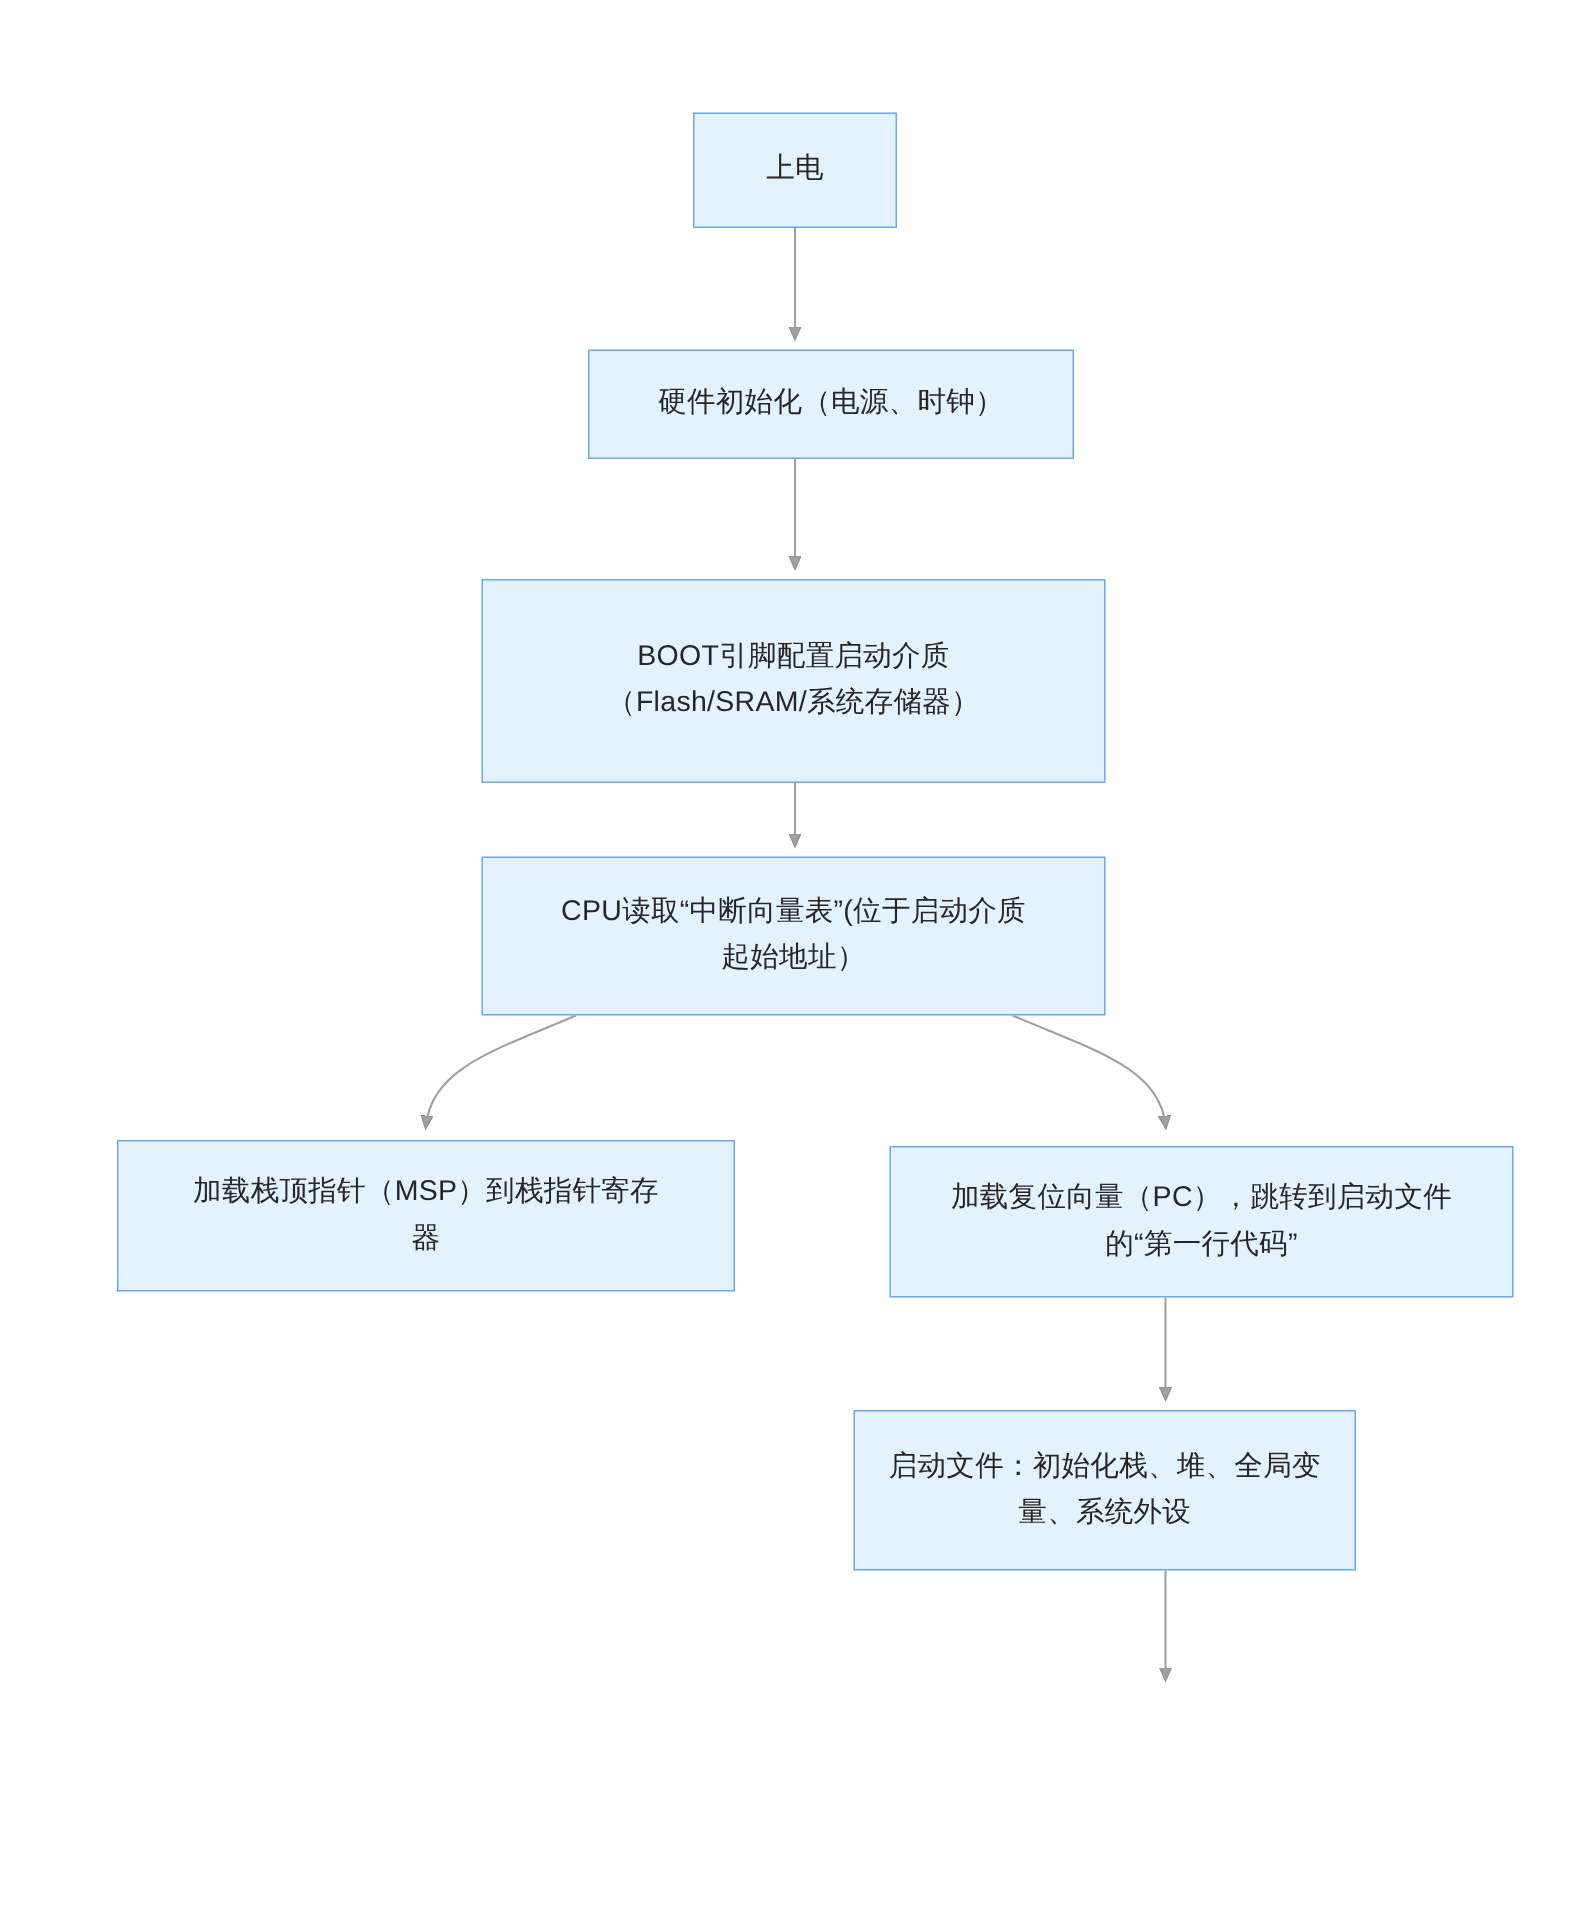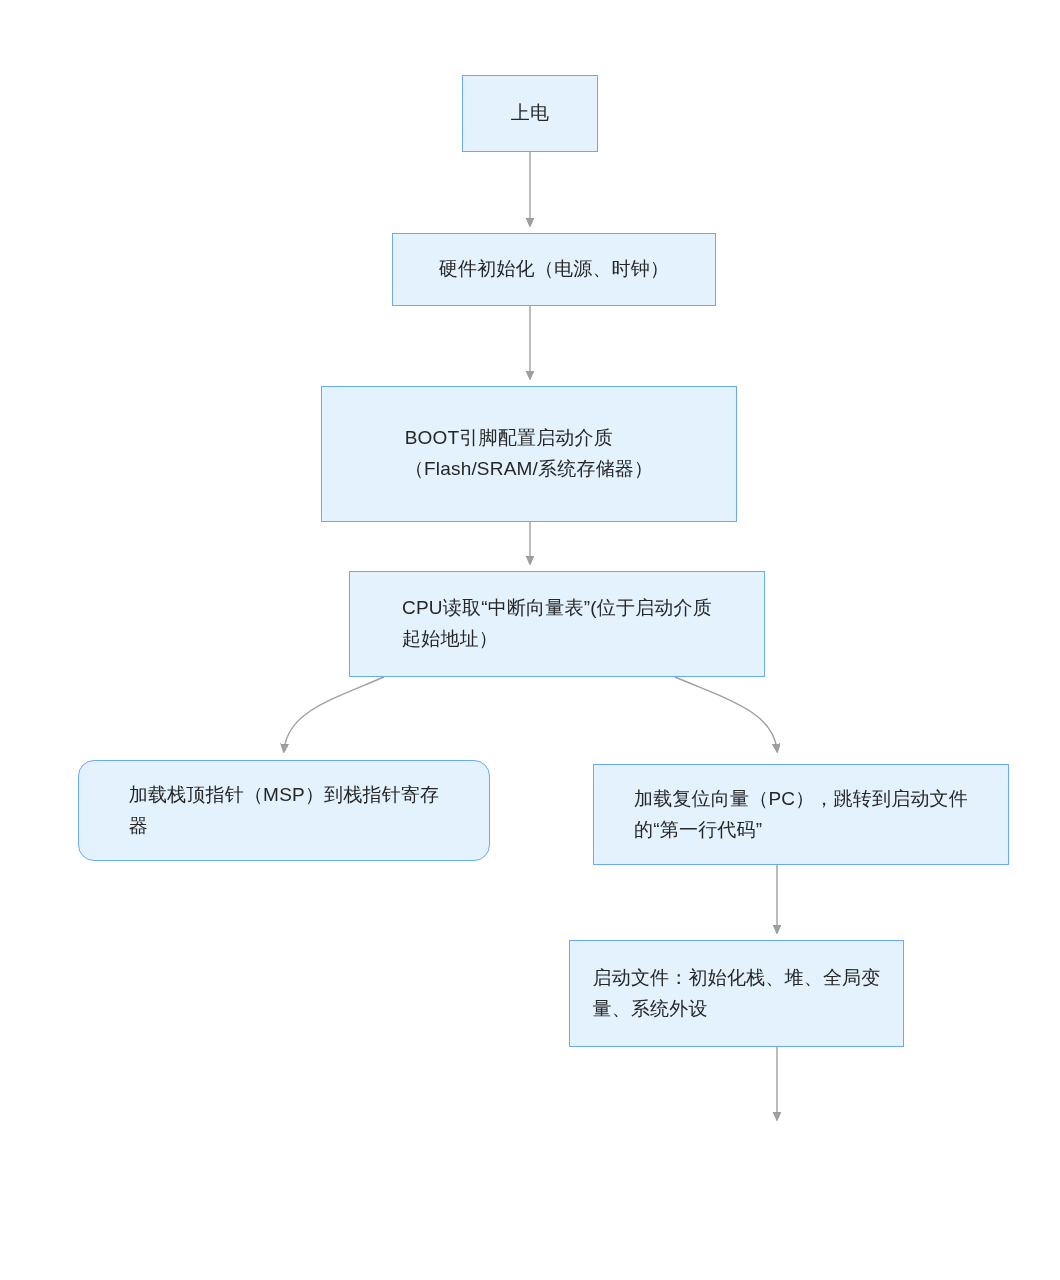--- a/index.html
+++ b/index.html
@@ -27,20 +27,21 @@
     height: 1280px;
   }
   .node {
     position: absolute;
     box-sizing: border-box;
     background: #e3f2fd;
     border: 1px solid #6aa9f4;
     display: flex;
     align-items: center;
     justify-content: center;
+    text-align: center;
   }
   .node-label {
     font-size: 19px;
     line-height: 1.62;
     color: #262626;
     letter-spacing: 0.2px;
     padding: 0 14px;
     white-space: pre-line;
     font-weight: 400;
   }
@@ -78,26 +79,26 @@
 
   <div class="node" style="left:392px; top:233px; width:324px; height:73px;">
     <span class="node-label">硬件初始化（电源、时钟）</span>
   </div>
 
   <div class="node" style="left:321px; top:386px; width:416px; height:136px;">
     <span class="node-label">BOOT引脚配置启动介质
 （Flash/SRAM/系统存储器）</span>
   </div>
 
-  <div class="node" style="left:321px; top:571px; width:416px; height:106px;margin-left:28px;">
+  <div class="node" style="left:321px; top:571px; width:416px; height:106px;">
     <span class="node-label">CPU读取“中断向量表”(位于启动介质
 起始地址）</span>
   </div>
 
-  <div class="node" style="left:78px; top:760px; width:412px; height:101px;border-radius:16px;">
+  <div class="node" style="left:78px; top:760px; width:412px; height:101px;">
     <span class="node-label">加载栈顶指针（MSP）到栈指针寄存
 器</span>
   </div>
 
   <div class="node" style="left:569px; top:764px; width:416px; height:101px;margin-left:24px;">
     <span class="node-label">加载复位向量（PC），跳转到启动文件
 的“第一行代码”</span>
   </div>
 
   <div class="node" style="left:569px; top:940px; width:335px; height:107px;">

